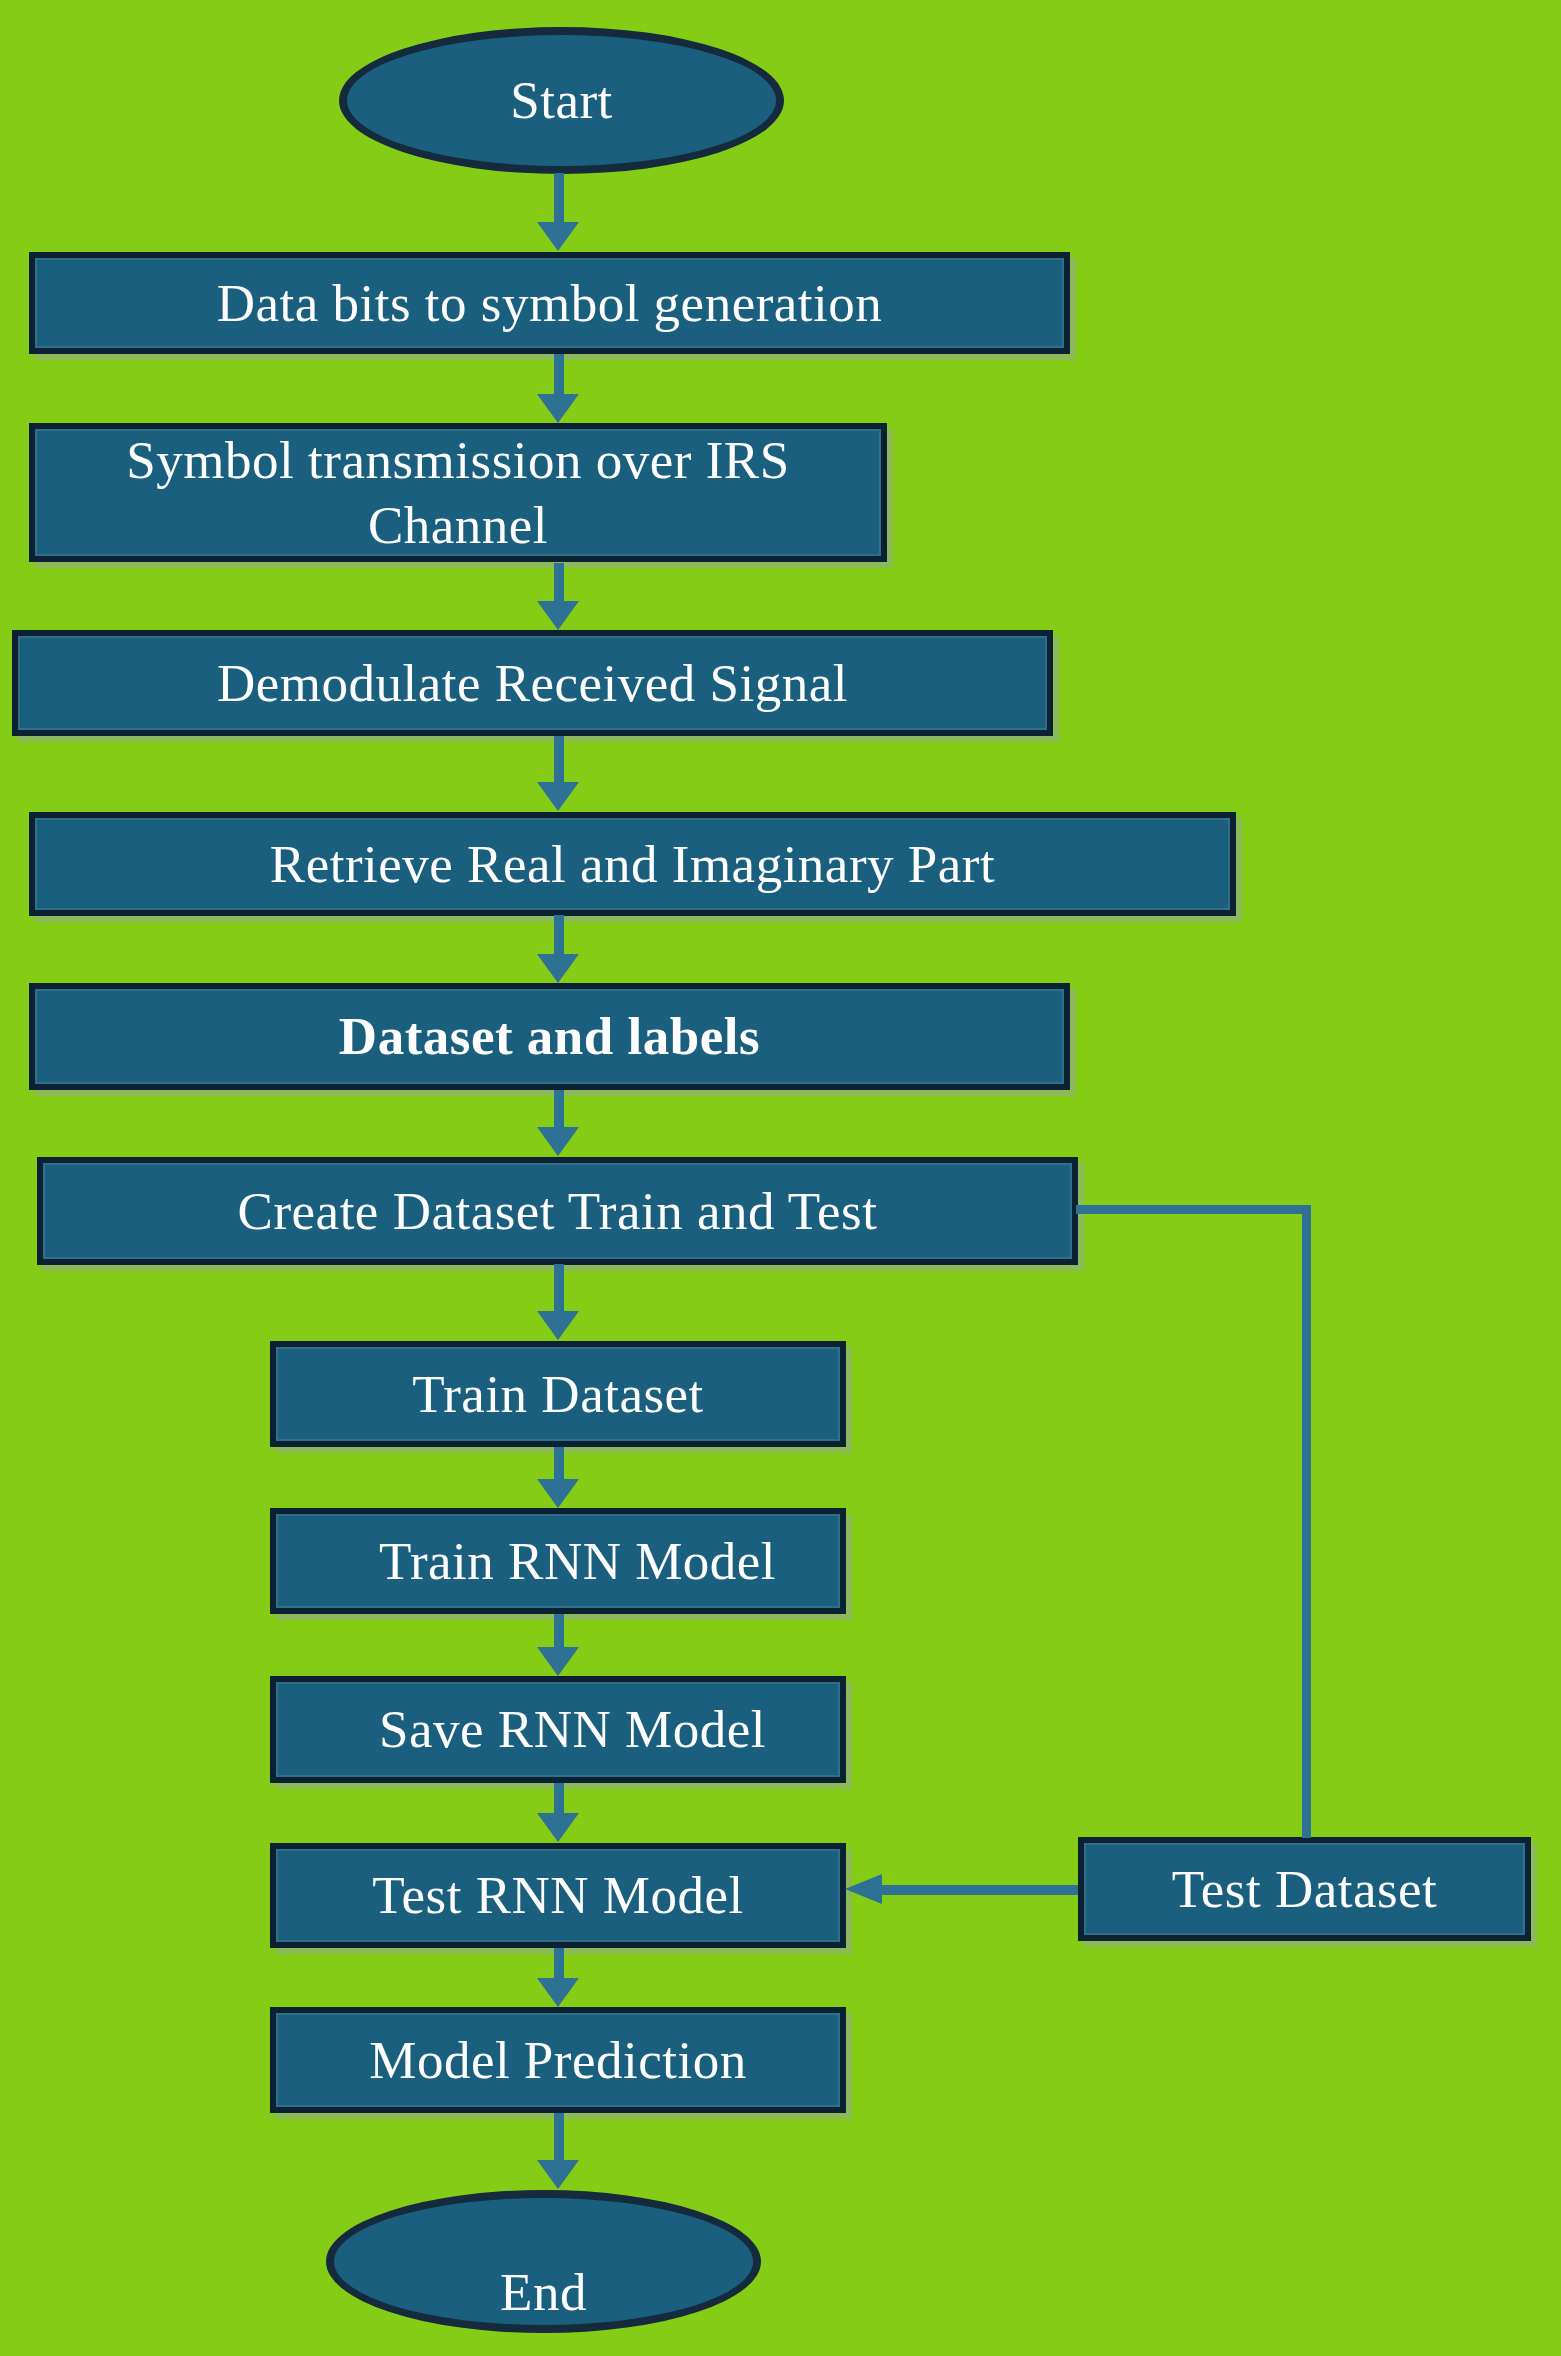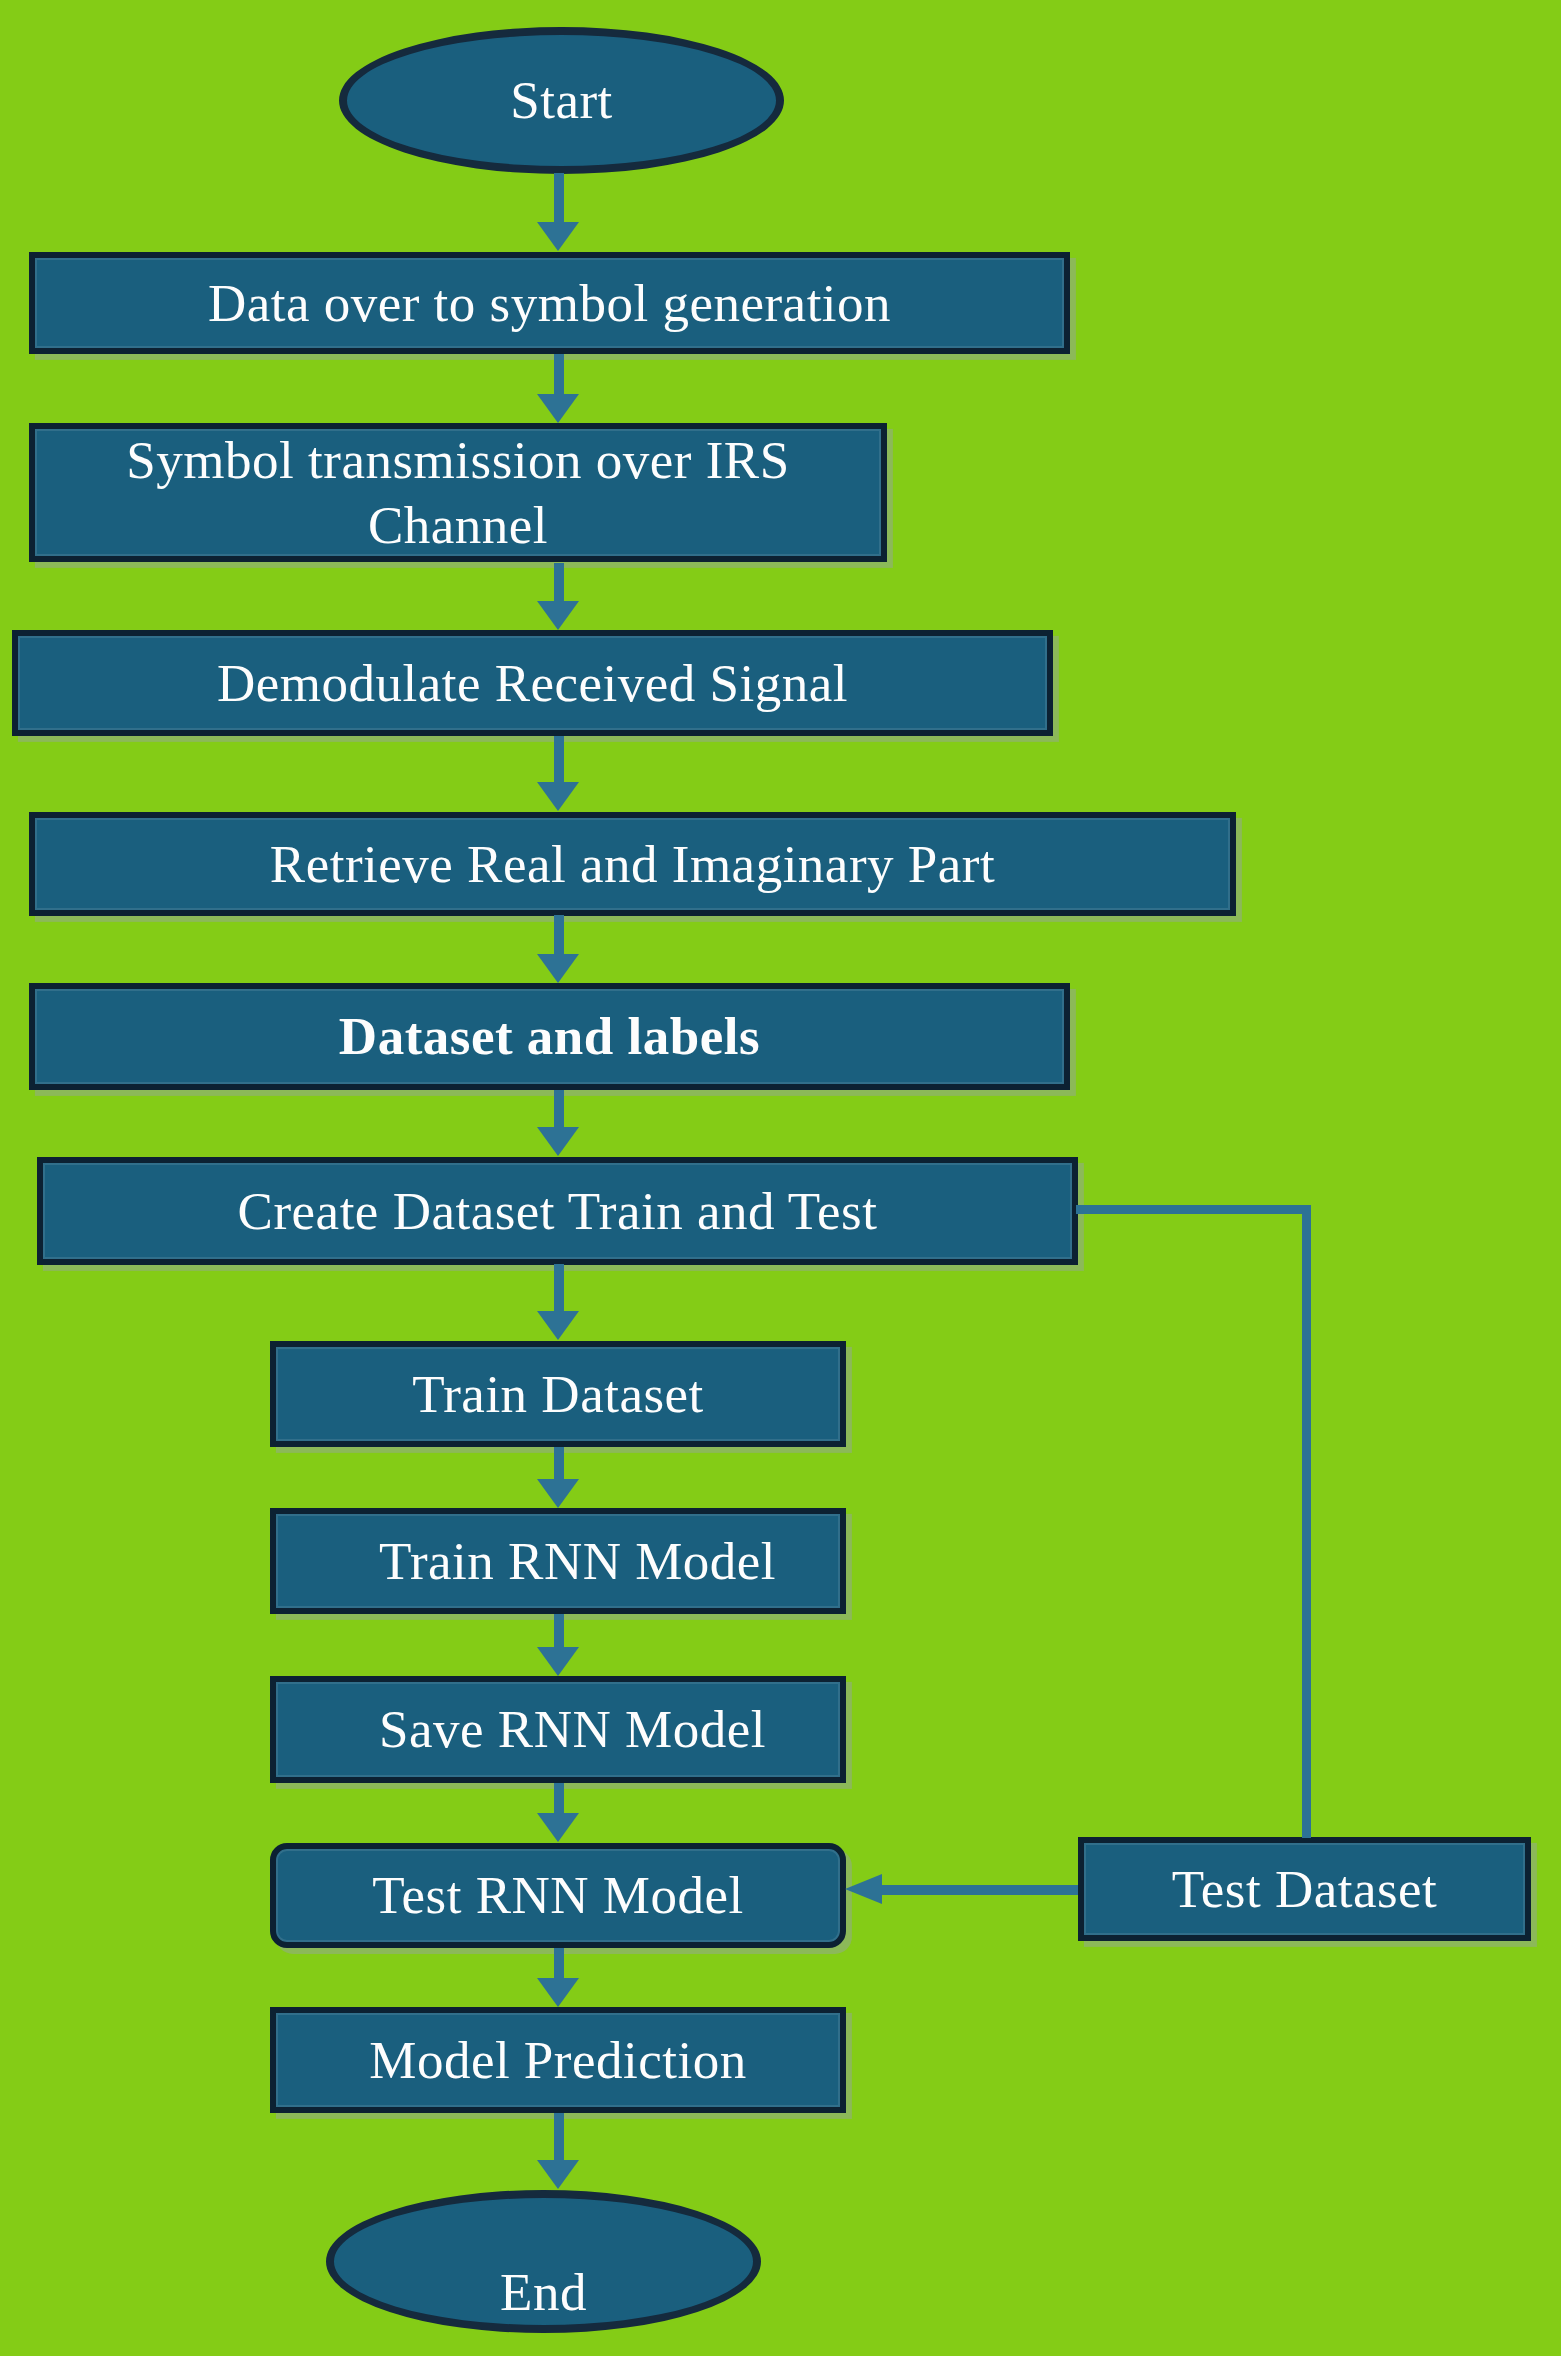--- a/index.html
+++ b/index.html
@@ -60,21 +60,21 @@
 </head>
 <body>
 
 <div id="canvas">
 
   <div class="node ellipse" style="left:339px;top:27.4px;width:445px;height:147px;">
     <span class="label">Start</span>
   </div>
 
   <div class="node rect" style="left:29px;top:252px;width:1041px;height:102px;">
-    <span class="label">Data over to symbol generation</span>
+    <span class="label">Data bits to symbol generation</span>
   </div>
 
   <div class="node rect" style="left:29px;top:423px;width:858px;height:139px;text-align:center;">
     <span class="label">Symbol transmission over IRS
 Channel</span>
   </div>
 
   <div class="node rect" style="left:12px;top:630px;width:1041px;height:106px;align-items:center;">
     <span class="label">Demodulate Received Signal</span>
   </div>
@@ -96,21 +96,21 @@
   </div>
 
   <div class="node rect" style="left:270px;top:1508px;width:576px;height:106px;padding-left:39px;">
     <span class="label">Train RNN Model</span>
   </div>
 
   <div class="node rect" style="left:270px;top:1676px;width:576px;height:107px;padding-left:29px;">
     <span class="label">Save RNN Model</span>
   </div>
 
-  <div class="node rect" style="left:270px;top:1843px;width:576px;height:105px;border-radius:17px;">
+  <div class="node rect" style="left:270px;top:1843px;width:576px;height:105px;">
     <span class="label">Test RNN Model</span>
   </div>
 
   <div class="node rect" style="left:270px;top:2007px;width:576px;height:106px;">
     <span class="label">Model Prediction</span>
   </div>
 
   <div class="node ellipse" style="left:326px;top:2190px;width:435px;height:143px;align-items:flex-end;">
     <span class="label">End</span>
   </div>

